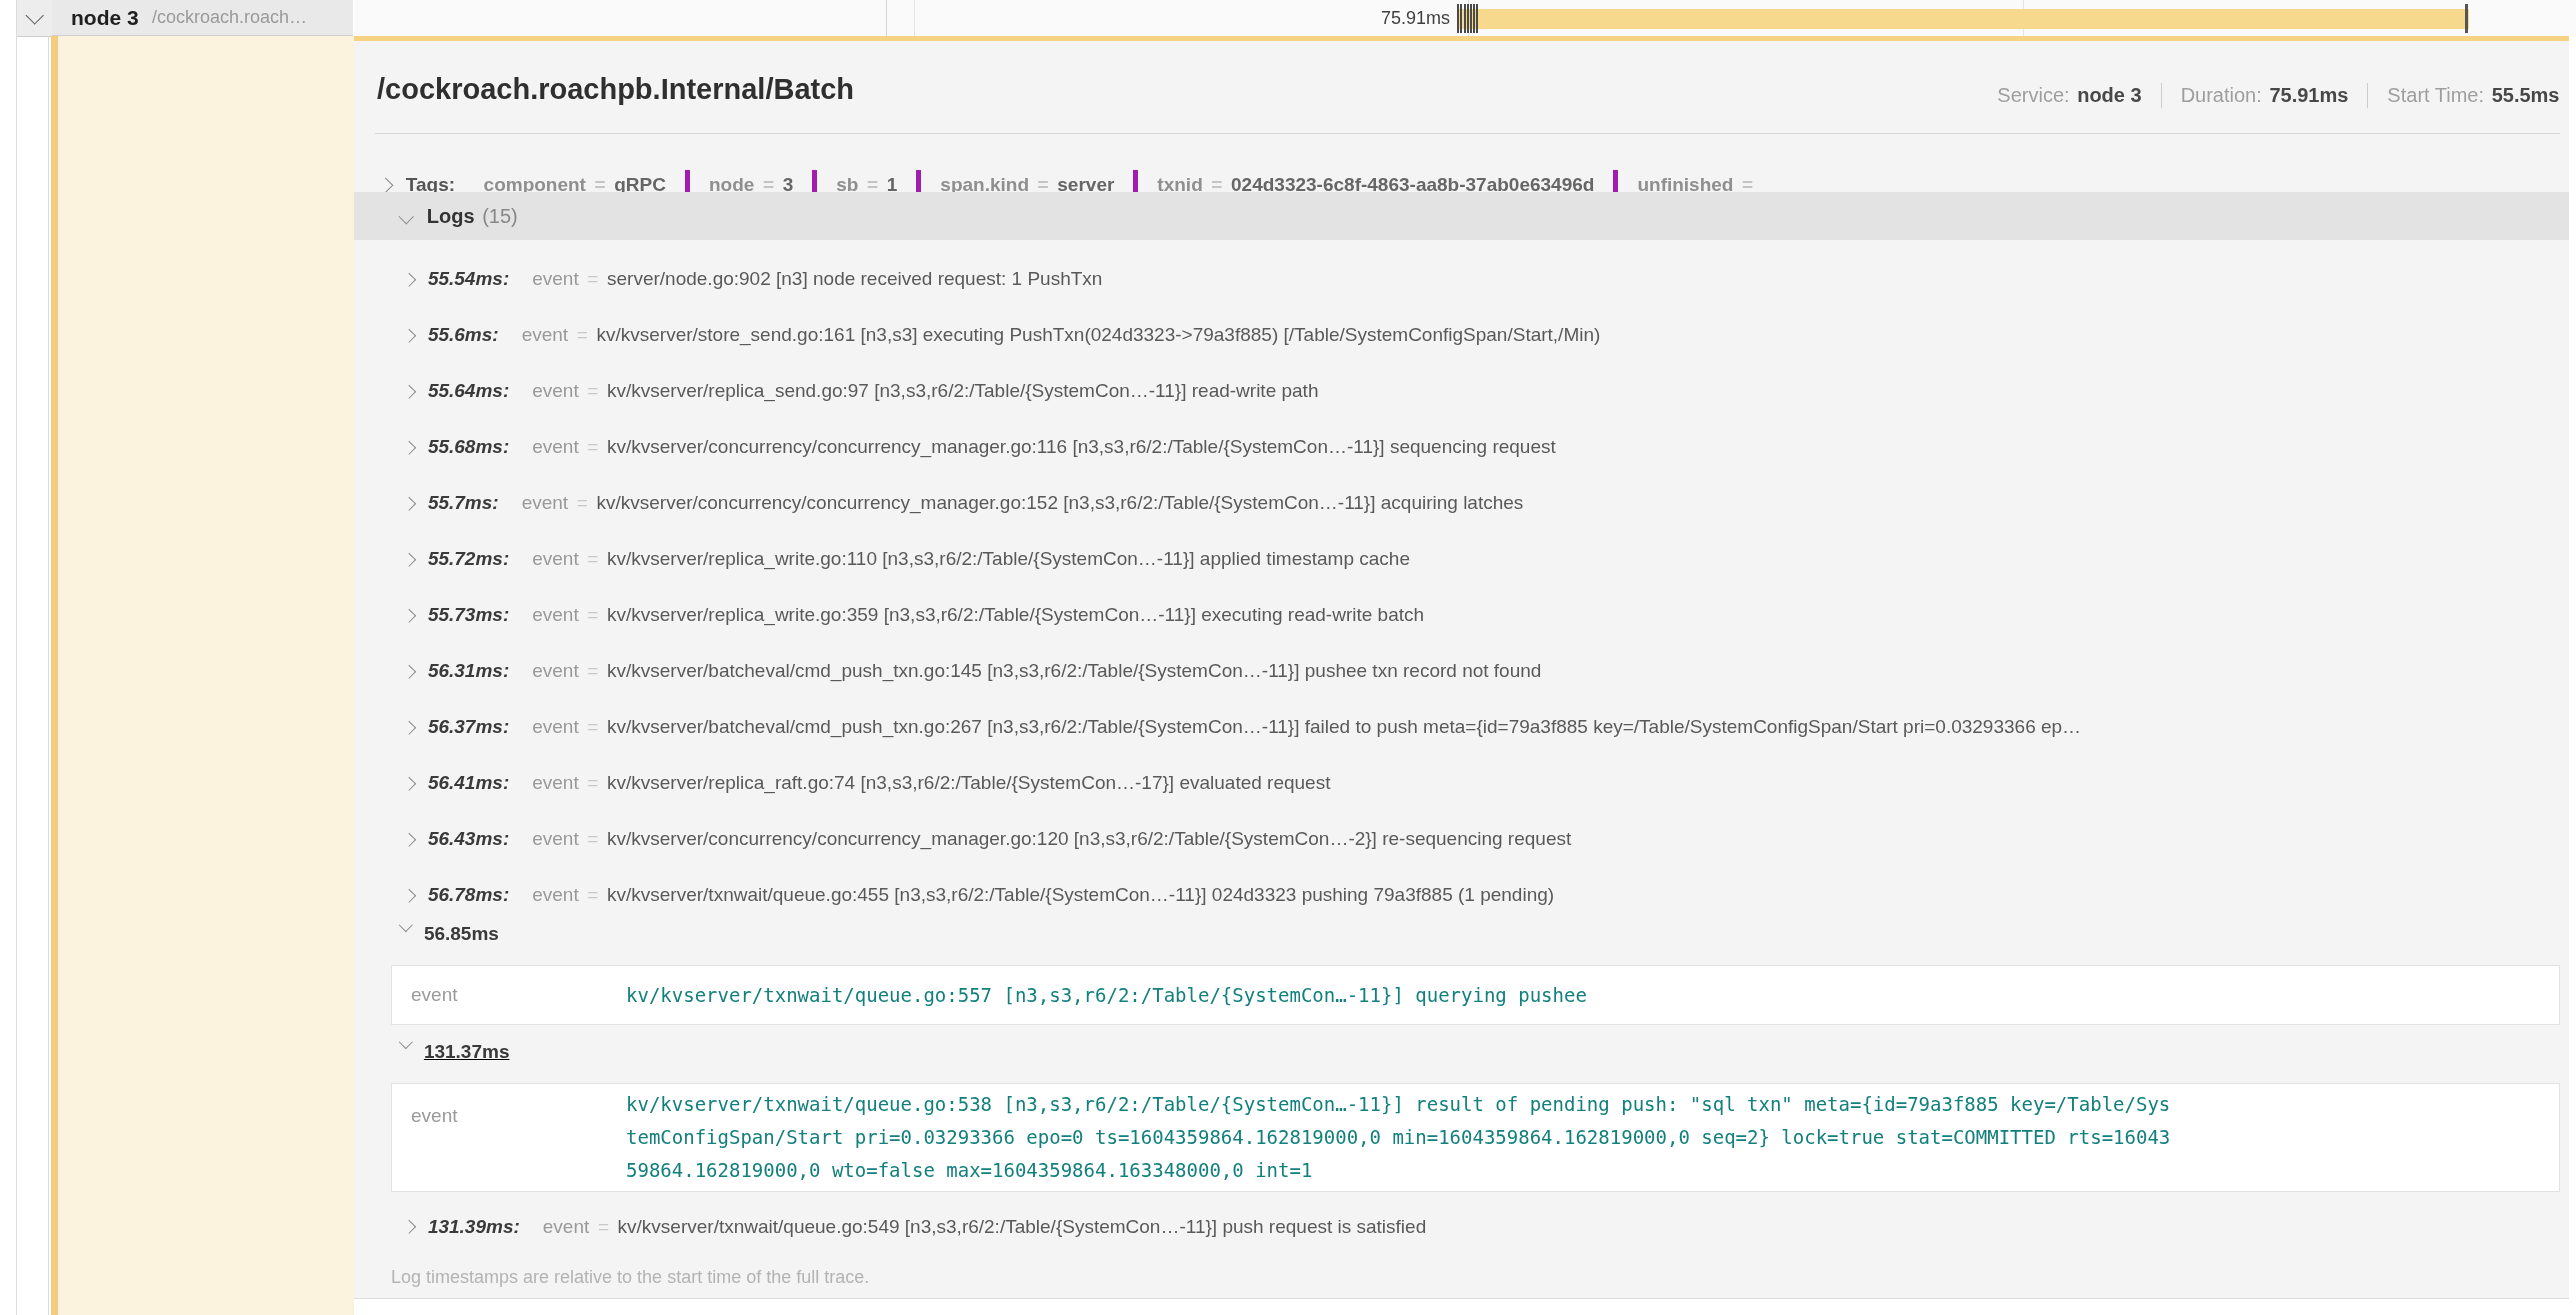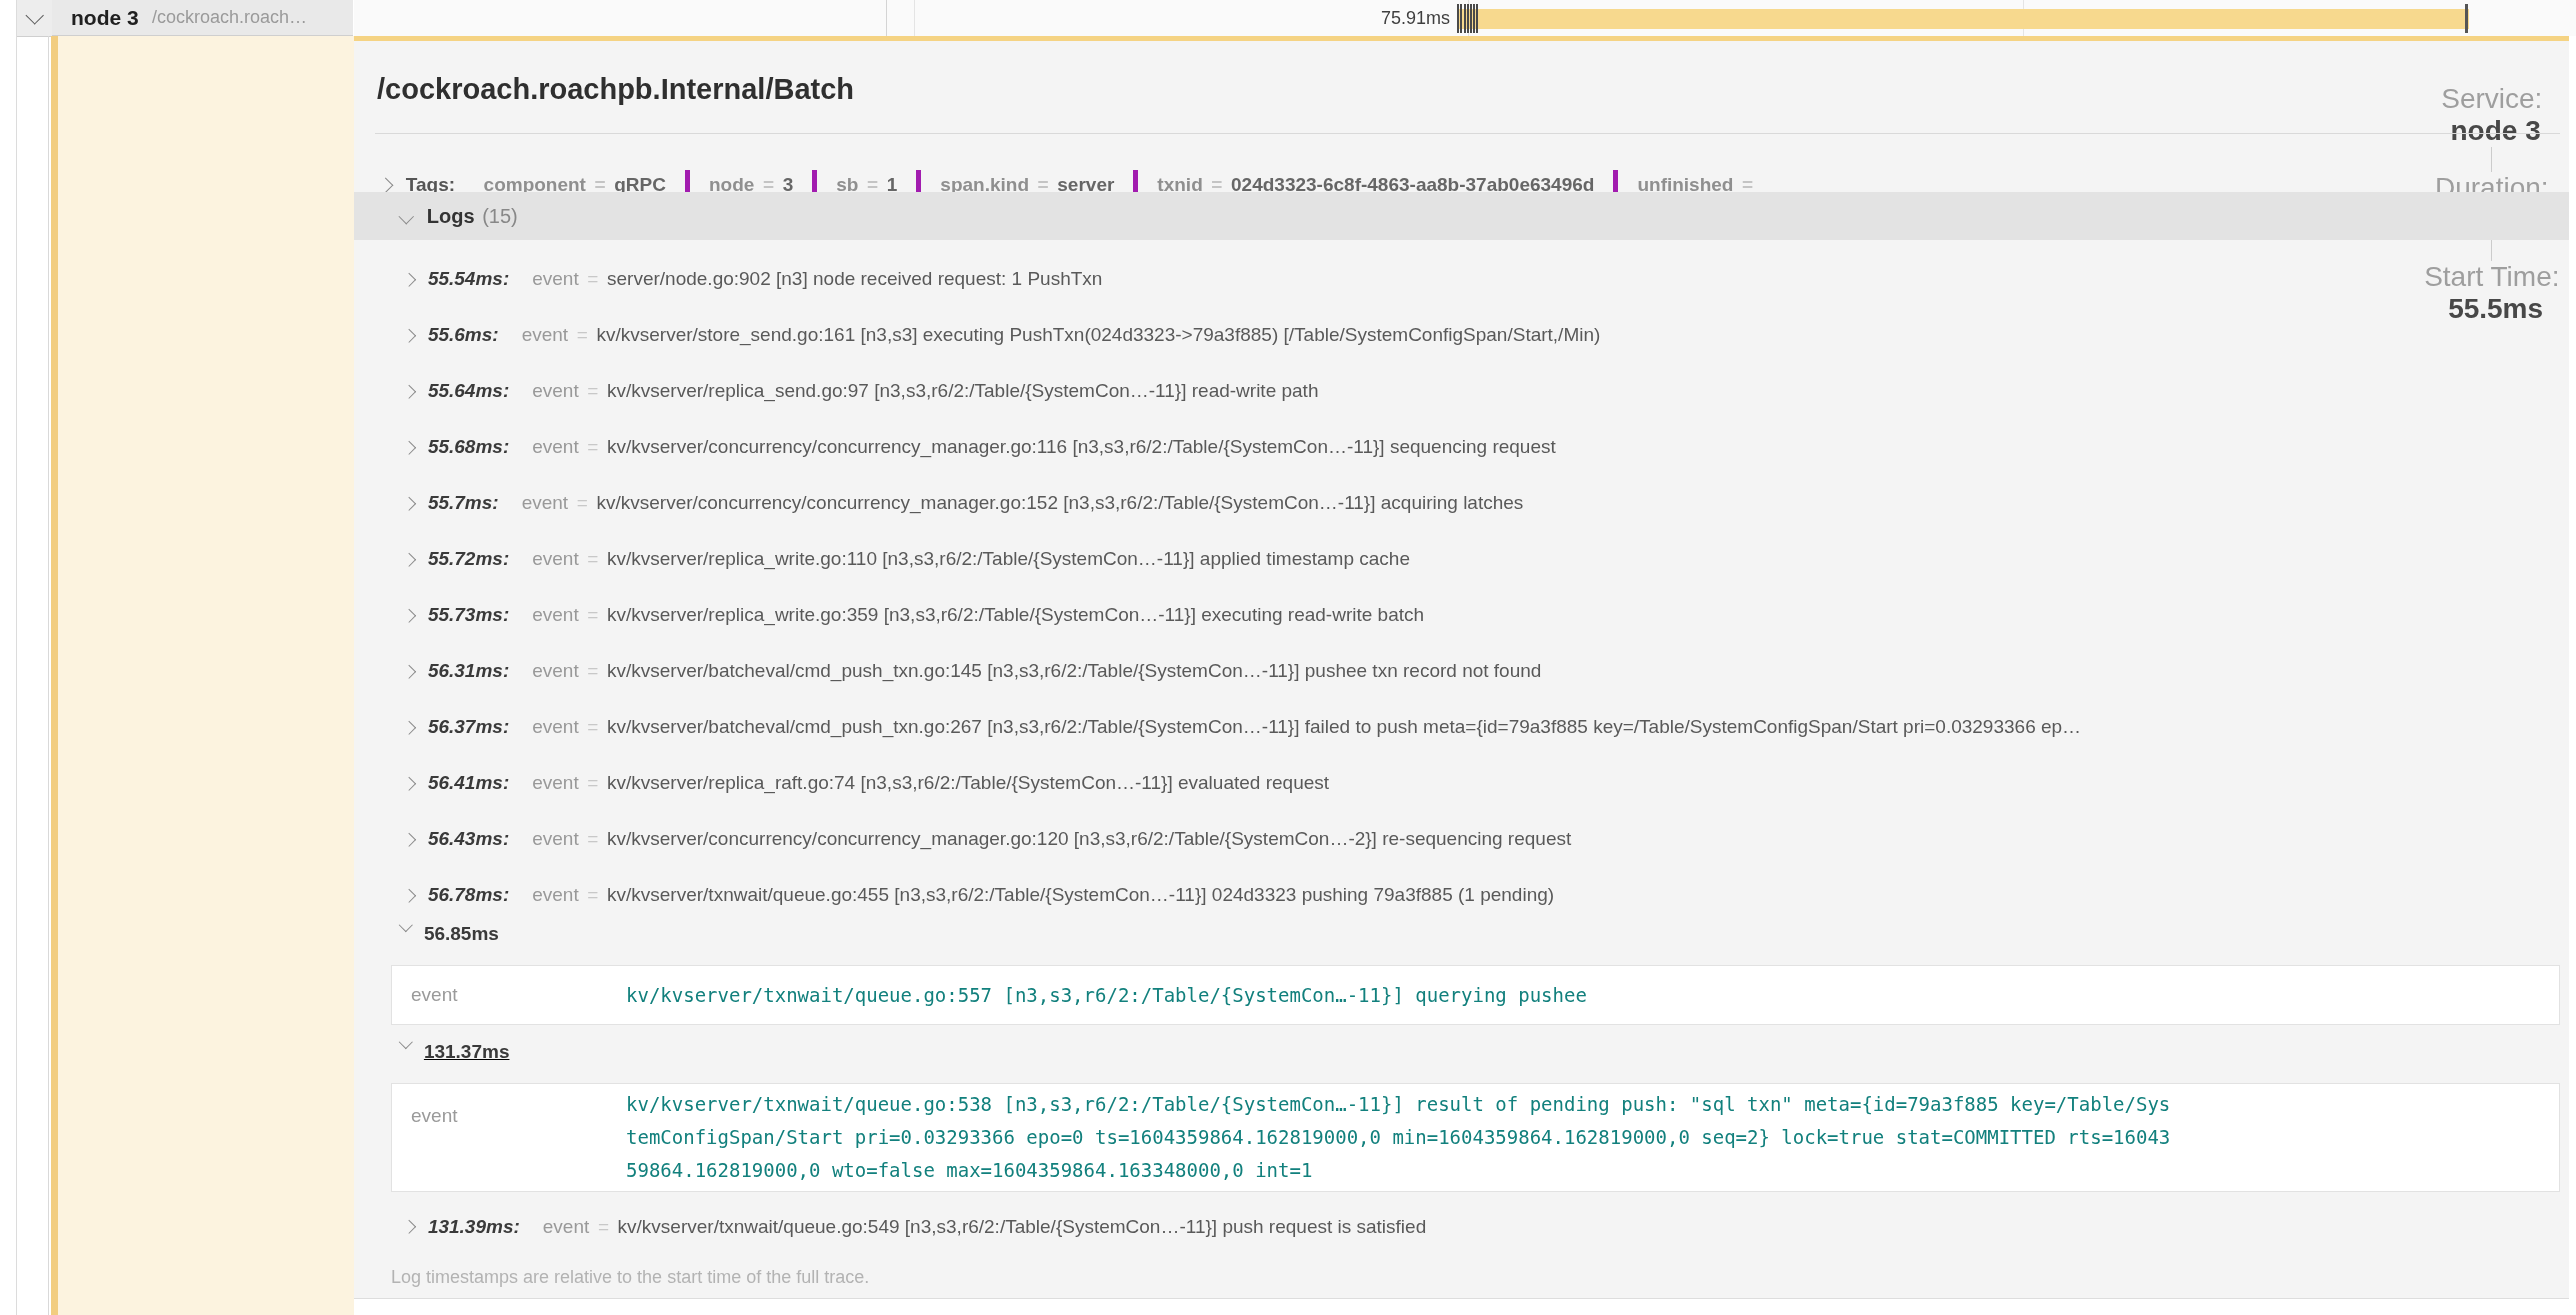--- a/index.html
+++ b/index.html
@@ -29,21 +29,21 @@
        font-size:18px;color:#3f3f3f;}
   .span-bar{left:1103px;top:8.6px;width:1012px;height:20px;background:#f7d98e;cursor:pointer;}
   .log-tick{top:3.8px;width:1.9px;height:29px;background:#4a4a4a;}
   .end-tick{left:2111px;top:3.8px;width:2.9px;height:29px;background:#555;}
 
   
   .card{left:354px;top:36px;width:2215px;height:1257px;background:#f4f4f4;
         border-top:5.7px solid #f5d383;border-bottom:1px solid #dddddd;box-sizing:content-box;}
   .card-head{position:absolute;left:0;top:0;width:100%;height:92px;}
   .card-title{position:absolute;left:23px;top:32px;margin:0;font-size:29px;font-weight:bold;color:#2f2f2f;}
-  .meta{position:absolute;right:9.5px;top:42px;font-size:28px;color:#9e9e9e;display:flex;align-items:center;flex-direction:column;}
+  .meta{position:absolute;right:9.5px;top:42px;font-size:20px;color:#9e9e9e;display:flex;align-items:center;}
   .m-val{font-weight:bold;color:#484848;margin-left:7.6px;}
   .m-sep{display:inline-block;width:1px;height:25px;background:#cccccc;margin:0 19px;}
   .head-divider{position:absolute;left:21px;right:8.6px;top:92px;height:1px;background:#d9d9d9;}
 
   
   .tags-row{position:absolute;left:26px;top:125px;height:38px;display:flex;align-items:center;cursor:pointer;}
   .tags-label{font-size:19px;font-weight:bold;color:#555;margin:0 9.5px 0 15.3px;}
   .tag-pill{display:flex;align-items:center;font-size:19px;padding:0 19px;height:30.5px;font-weight:bold;}
   .tag-pill + .tag-pill{border-left:5px solid #a21caf;}
   .tag-k{color:#8f8f8f;}
@@ -244,21 +244,21 @@
         <span class="t">56.37ms:</span>
         <span class="k">event</span>
         <span class="eq">=</span>
         <span class="v">kv/kvserver/batcheval/cmd_push_txn.go:267 [n3,s3,r6/2:/Table/{SystemCon…-11}] failed to push meta={id=79a3f885 key=/Table/SystemConfigSpan/Start pri=0.03293366 ep…</span>
       </div>
       <div class="log-row">
         <span class="chev right"></span>
         <span class="t">56.41ms:</span>
         <span class="k">event</span>
         <span class="eq">=</span>
-        <span class="v">kv/kvserver/replica_raft.go:74 [n3,s3,r6/2:/Table/{SystemCon…-11}] evaluated request</span>
+        <span class="v">kv/kvserver/replica_raft.go:74 [n3,s3,r6/2:/Table/{SystemCon…-17}] evaluated request</span>
       </div>
       <div class="log-row">
         <span class="chev right"></span>
         <span class="t">56.43ms:</span>
         <span class="k">event</span>
         <span class="eq">=</span>
         <span class="v">kv/kvserver/concurrency/concurrency_manager.go:120 [n3,s3,r6/2:/Table/{SystemCon…-2}] re-sequencing request</span>
       </div>
       <div class="log-row">
         <span class="chev right"></span>

